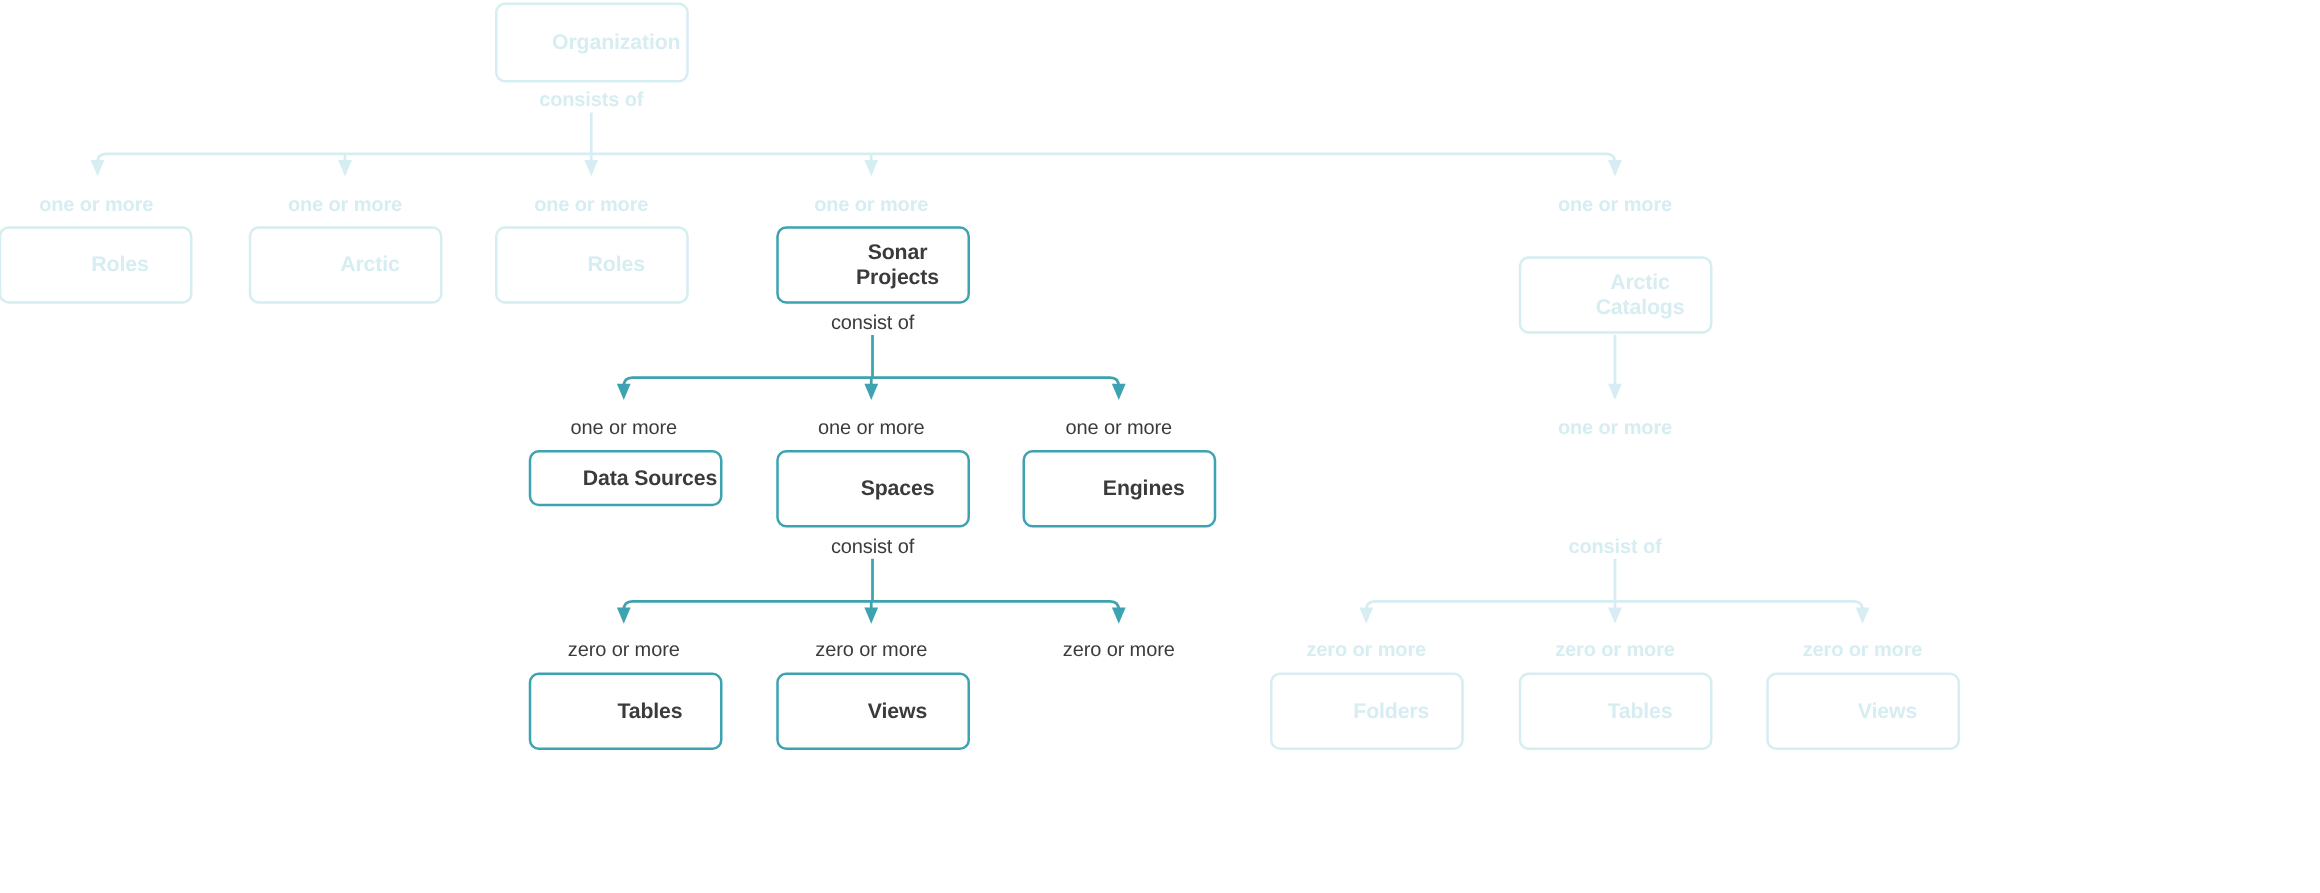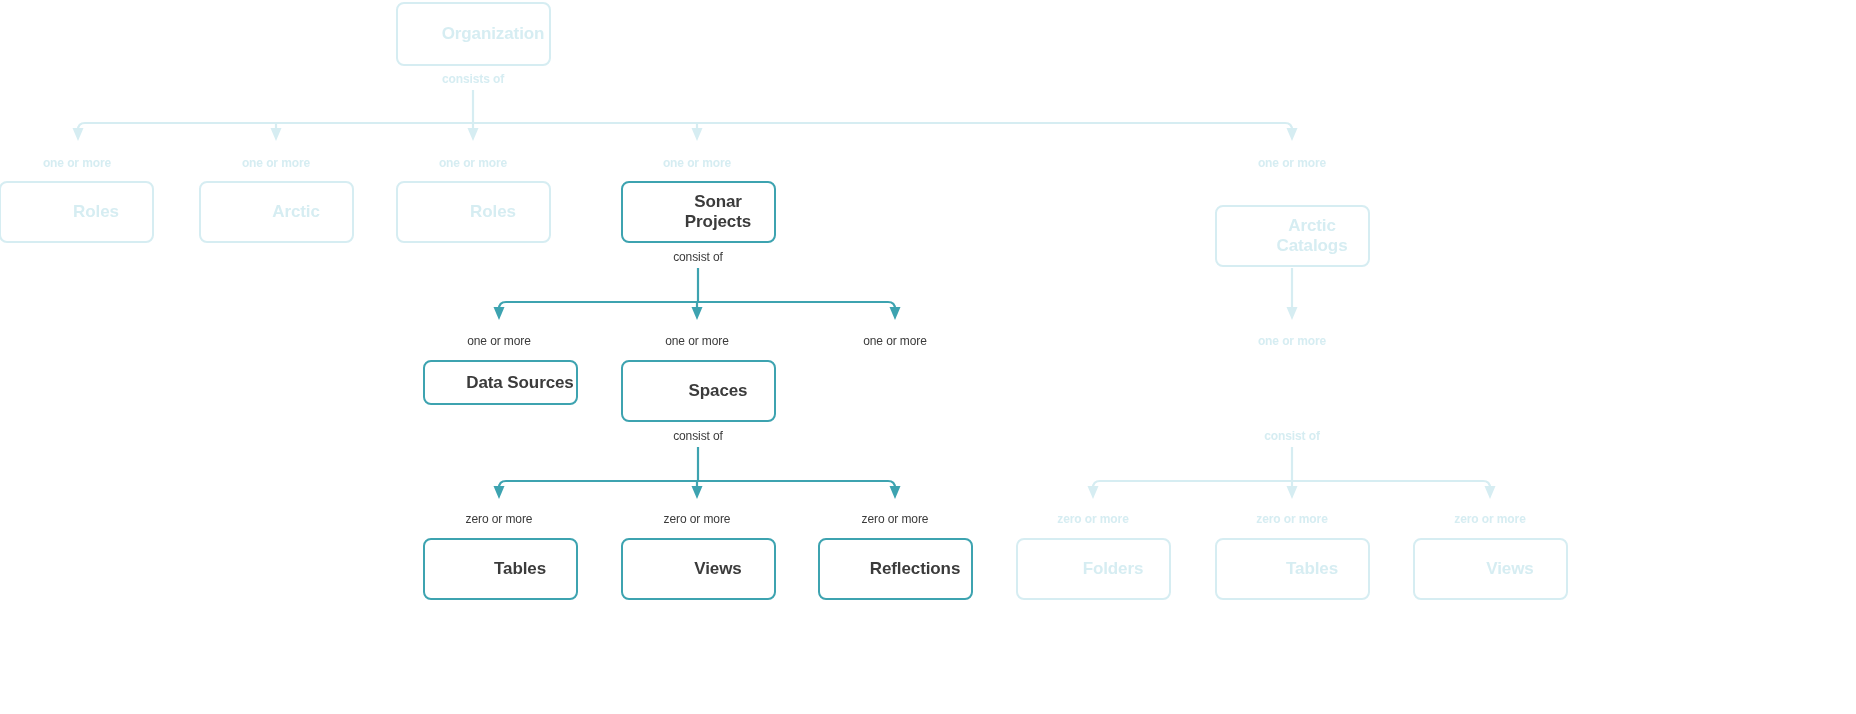--- a/index.html
+++ b/index.html
@@ -41,21 +41,21 @@
     letter-spacing: -0.1px;
     text-align: center;
     padding-left: 39px;
   }
   .node.dim {
     border-color: #d6edf2;
     color: #d6edf2;
   }
   .edge-label {
     position: absolute;
-    font-size: 12px;
+    font-size: 16px;
     font-weight: normal;
     color: #3b3b3b;
     white-space: nowrap;
     transform: translateX(-50%);
     letter-spacing: -0.1px;
   }
   .edge-label.dim {
     color: #d6edf2;
     font-weight: bold;
   }
@@ -151,28 +151,28 @@
     </div>
     <div class="node dim" style="left: 1215px; top: 181px; width: 155px; height: 62px; margin-top: 24px;">
       <span>Arctic Catalogs</span>
     </div>
     <div class="node" style="left: 423px; top: 360px; width: 155px; height: 45px; align-items: center;">
       <span>Data Sources</span>
     </div>
     <div class="node" style="left: 621px; top: 360px; width: 155px; height: 62px;">
       <span>Spaces</span>
     </div>
+    <div class="node" style="left: 818px; top: 360px; width: 155px; height: 62px;">
+      <span>Engines</span>
+    </div>
     <div class="node" style="left: 423px; top: 538px; width: 155px; height: 62px;">
       <span>Tables</span>
     </div>
     <div class="node" style="left: 621px; top: 538px; width: 155px; height: 62px;">
       <span>Views</span>
-    </div>
-    <div class="node" style="left: 818px; top: 538px; width: 155px; height: 62px;">
-      <span>Reflections</span>
     </div>
     <div class="node dim" style="left: 1016px; top: 538px; width: 155px; height: 62px;">
       <span>Folders</span>
     </div>
     <div class="node dim" style="left: 1215px; top: 538px; width: 155px; height: 62px;">
       <span>Tables</span>
     </div>
     <div class="node dim" style="left: 1413px; top: 538px; width: 155px; height: 62px;">
       <span>Views</span>
     </div>

